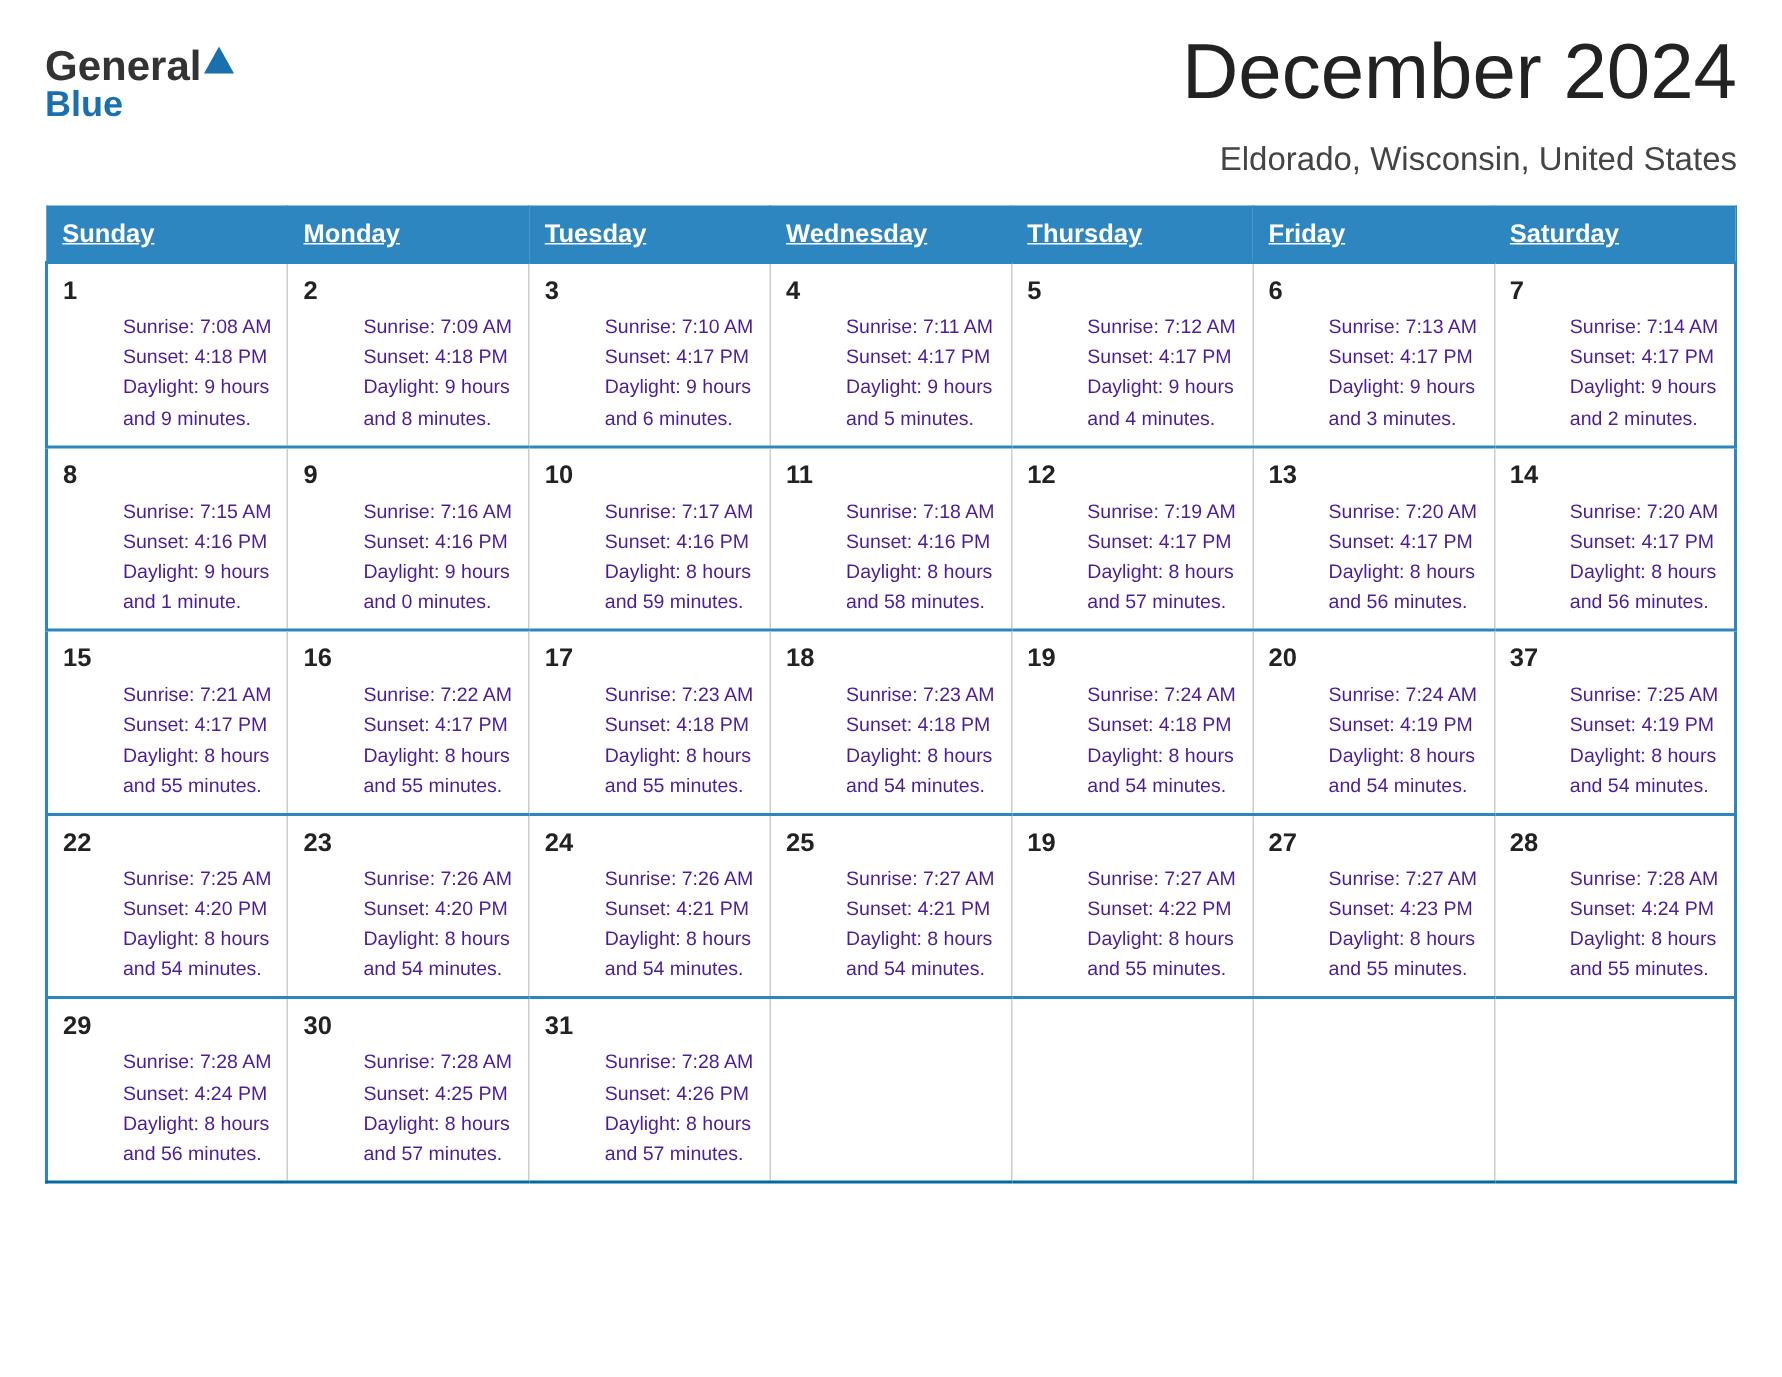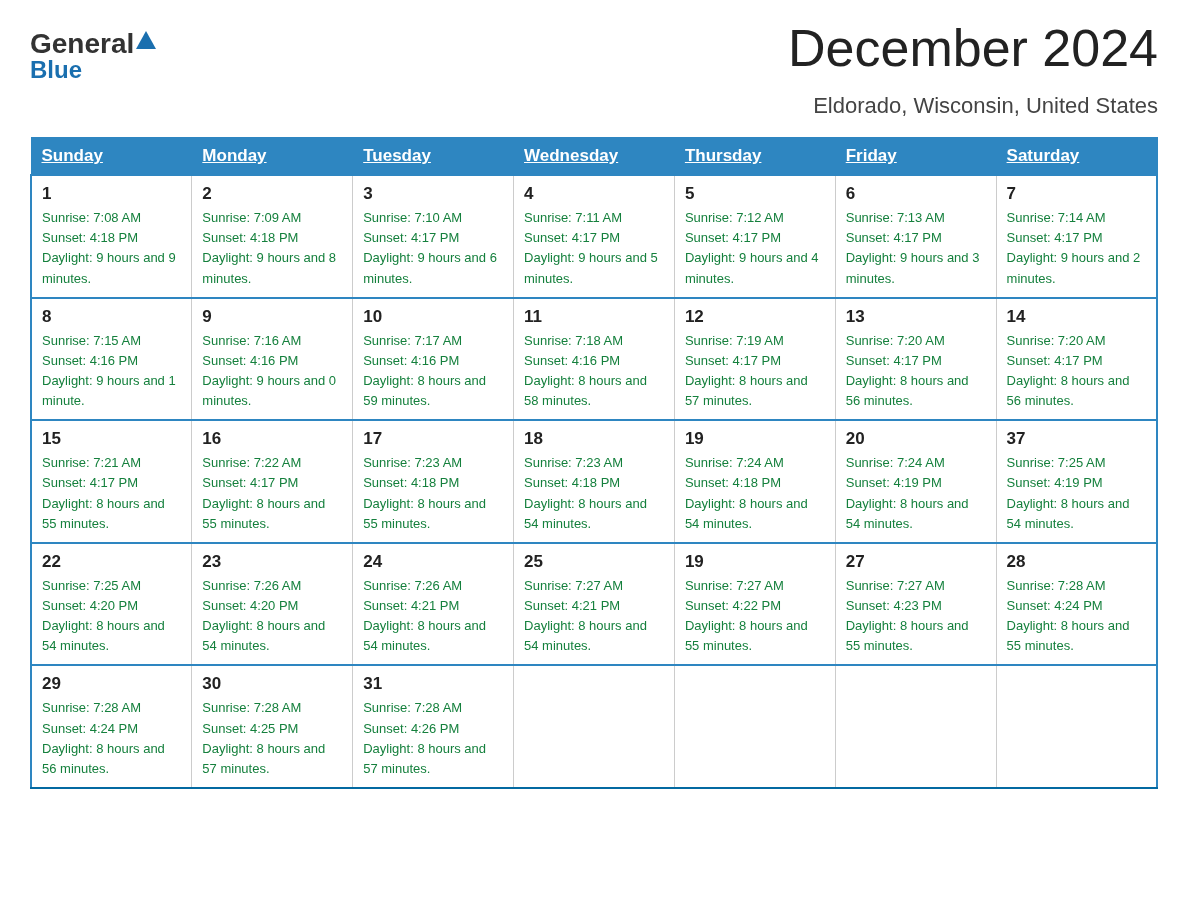--- a/index.html
+++ b/index.html
@@ -90,22 +90,23 @@
     }
     .day-number {
       font-size: 17px;
       font-weight: bold;
       color: #222;
       display: block;
       margin-bottom: 4px;
     }
     .day-info {
       font-size: 13px;
-      color: #15803d;
+      color: #4c1d95;
       line-height: 1.55;
+      margin-left: 40px;
     }
     .empty-cell {
       background: #fff;
     }
     .calendar-table tr td:first-child {
       border-left: 2px solid #2e86c1;
     }
     .calendar-table tr td:last-child {
       border-right: 2px solid #2e86c1;
     }

